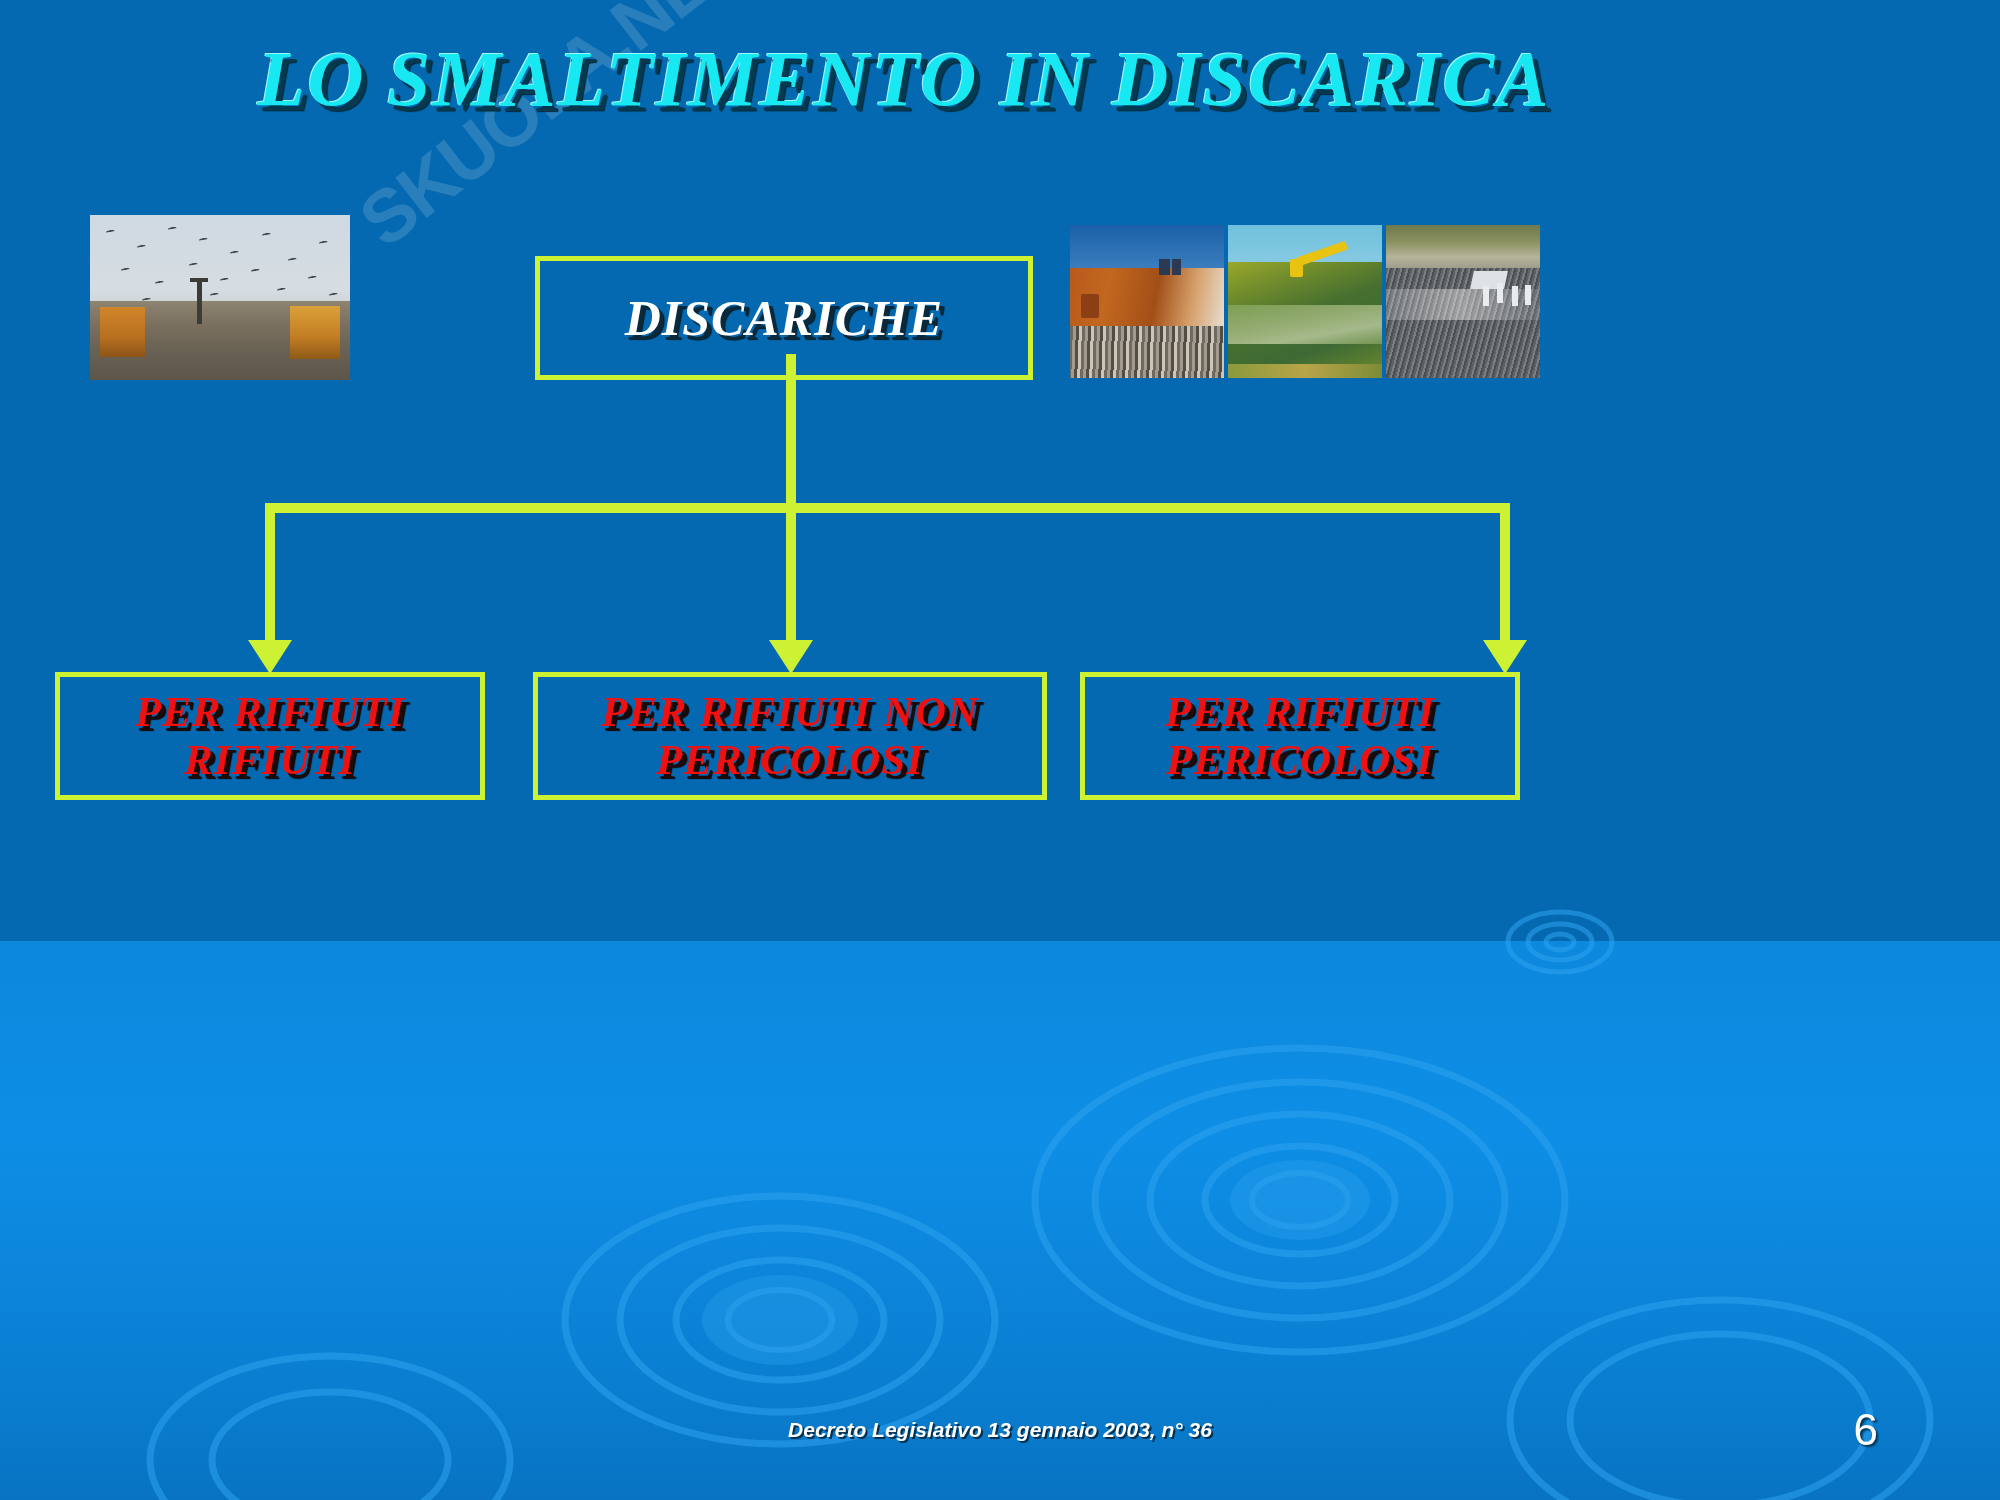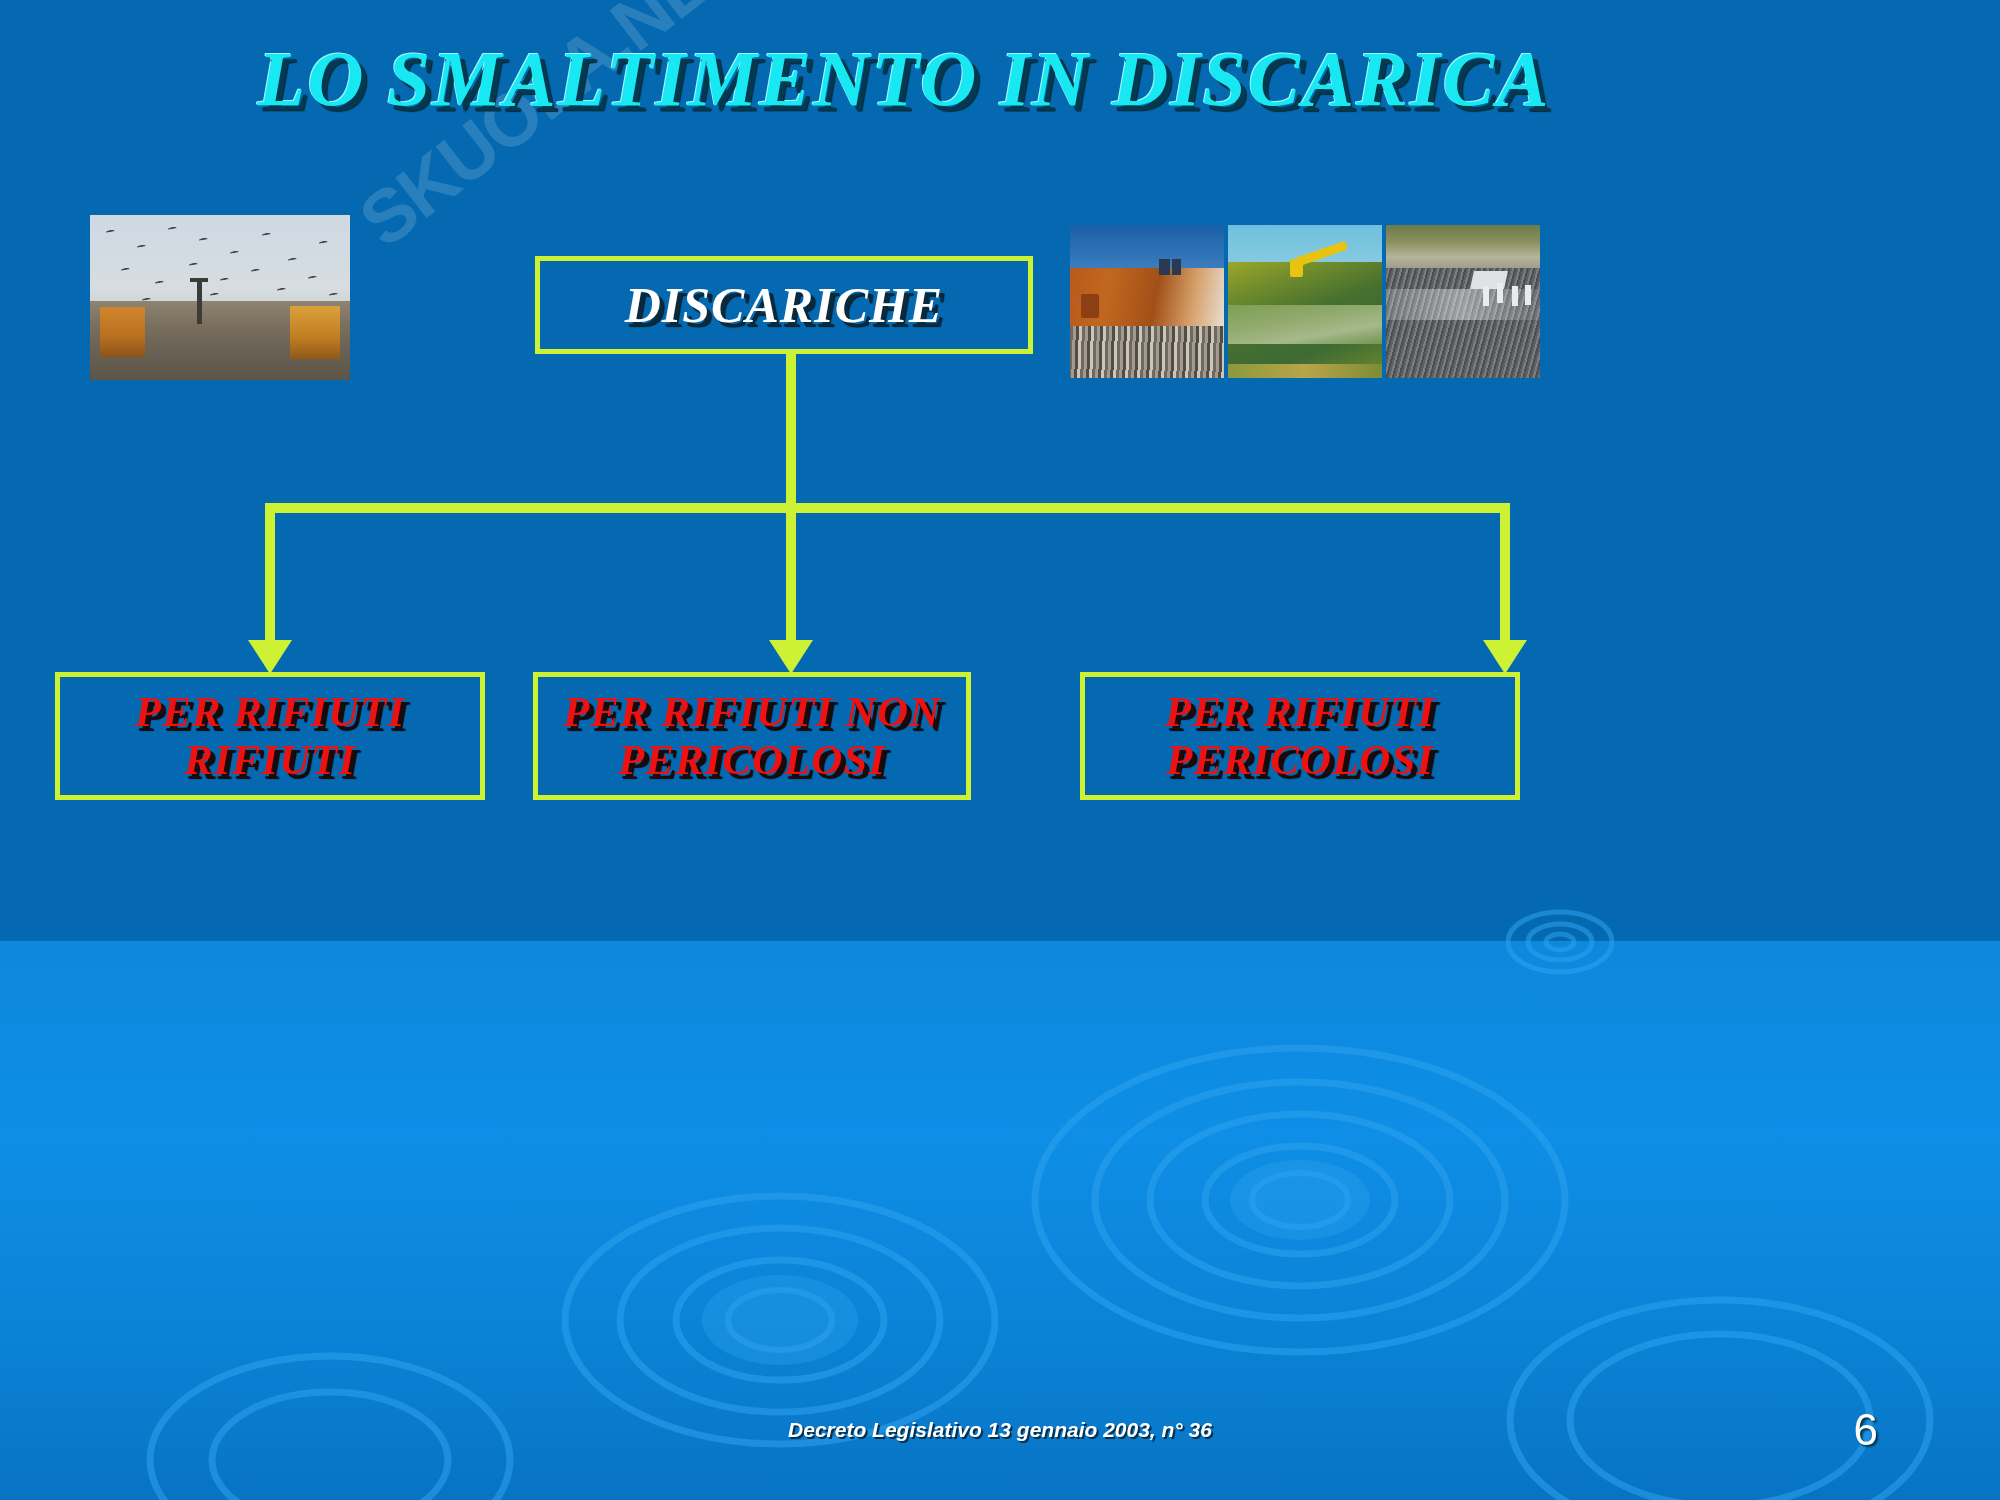--- a/index.html
+++ b/index.html
@@ -116,36 +116,36 @@
 
   
   .node {
     position:absolute;
     border:5px solid #cdf233;
     display:flex; align-items:center; justify-content:center;
     text-align:center;
     line-height:1.12;
   }
   .node-top {
-    left:535px; top:256px; width:498px; height:98px;
+    left:535px; top:256px; width:498px; height:124px;
     font-size:50px; font-weight:bold; font-style:italic;
     color:#ffffff;
     text-shadow:4px 4px 0 #0a2a3c, 5px 5px 1px #06202f;
     letter-spacing:1px;
   }
   .node-leaf {
     height:128px;
     font-size:43px; font-weight:bold; font-style:italic;
     color:#ee1111;
     text-shadow:4px 4px 0 #1a0a0a, 5px 5px 1px #120707;
     letter-spacing:1px;
     padding:0 8px;
   }
   .leaf-1 { left:55px;   top:672px; width:430px; }
-  .leaf-2 { left:533px;  top:672px; width:438px; }
+  .leaf-2 { left:533px;  top:672px; width:514px; }
   .leaf-3 { left:1080px; top:672px; width:440px; }
 
   
   .line { position:absolute; background:#cdf233; }
   .v-trunk  { left:786px; top:354px; width:10px; height:155px; }
   .h-bus    { left:265px; top:503px; width:1245px; height:10px; }
   .v-a      { left:265px; top:503px; width:10px; height:140px; }
   .v-b      { left:786px; top:503px; width:10px; height:140px; }
   .v-c      { left:1500px; top:503px; width:10px; height:140px; }
   .arrow {

